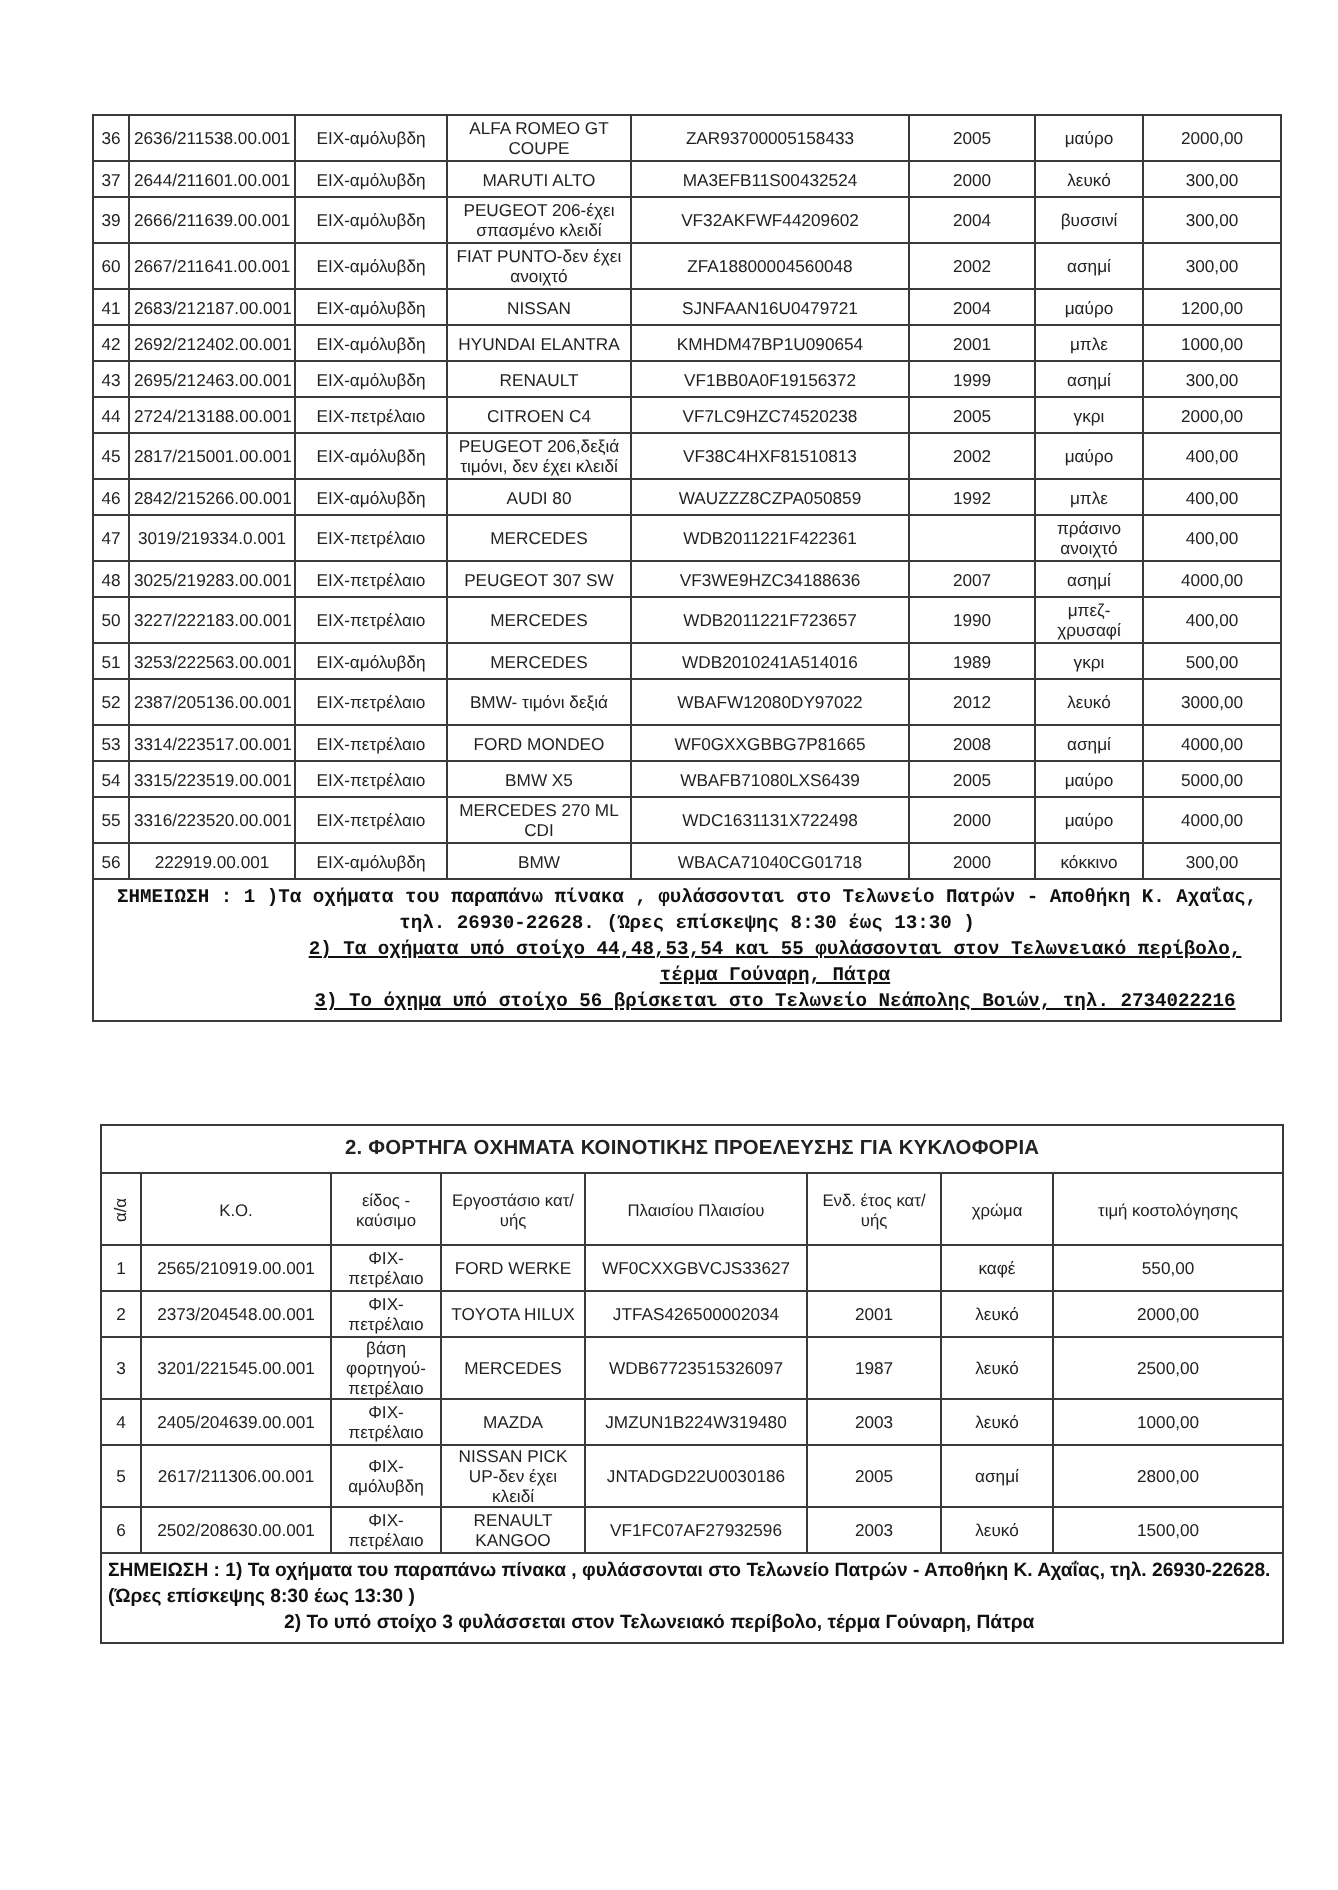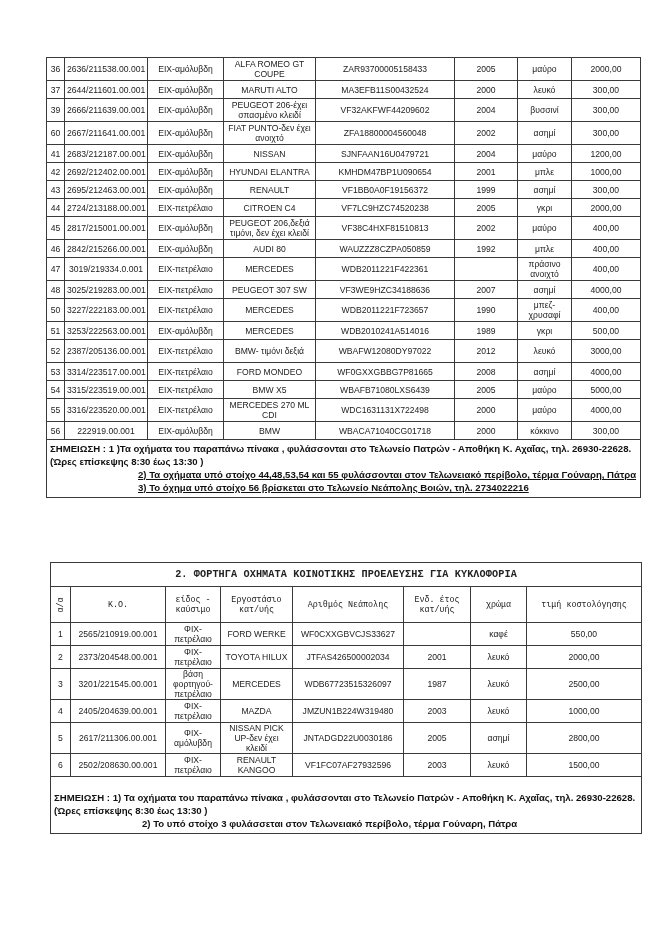--- a/index.html
+++ b/index.html
@@ -16,40 +16,40 @@
     text-align: center;
     vertical-align: middle;
     padding: 0 2px;
     font-weight: normal;
     color: #222;
   }
   #t1 { left: 46px; top: 57px; width: 594px; }
   #t1 td { height: 17px; }
   #t1 tr.tall td { height: 22px; }
   #t1 td.note {
-    text-align: left; font-weight: bold; font-size: 9.6px; line-height: 13px;
-    padding: 2px 3px 3px 3px; color: #111;
+    text-align: center; font-weight: bold; font-size: 9.6px; line-height: 13px;
+    padding: 2px 3px 3px 3px; color: #111; font-family: Liberation Mono, monospace;
   }
   .indent { display: block; padding-left: 88px; text-decoration: underline; }
   .indent-first { display: block; }
 
   #t2 { left: 50px; top: 562px; width: 591px; }
   #t2 td { height: 22px; }
   #t2 tr.r3 td { height: 30px; margin-top: 32px; }
   #t2 tr.r5 td { height: 30px; }
-  #t2 th { font-size: 8.4px; height: 35px; font-family: Liberation Mono, monospace; }
+  #t2 th { font-size: 8.4px; height: 35px; }
   #t2 th.title {
     font-weight: bold; font-size: 10.2px; height: 23px; letter-spacing: 0.1px;
   }
   #t2 th.rot span {
     display: inline-block; transform: rotate(-90deg); white-space: nowrap;
   }
   #t2 td.note {
     text-align: left; font-weight: bold; font-size: 9.6px; line-height: 13px;
-    padding: 14px 3px 3px 3px; color: #111;
+    padding: 2px 3px 3px 3px; color: #111;
   }
   .indent2 { display: block; padding-left: 88px; }
 </style>
 </head>
 <body>
 
 <table id="t1">
   <colgroup>
     <col style="width:18px">
       <col style="width:83px">
@@ -276,21 +276,21 @@
   </colgroup>
   <thead>
     <tr>
       <th class="title" colspan="8">2.    ΦΟΡΤΗΓΑ ΟΧΗΜΑΤΑ ΚΟΙΝΟΤΙΚΗΣ ΠΡΟΕΛΕΥΣΗΣ ΓΙΑ ΚΥΚΛΟΦΟΡΙΑ</th>
     </tr>
     <tr>
       <th class="rot"><span>α/α</span></th>
       <th>Κ.Ο.</th>
       <th>είδος - καύσιμο</th>
       <th>Εργοστάσιο κατ/υής</th>
-      <th>Αριθμός Νεάπολης</th>
+      <th>Πλαισίου Πλαισίου</th>
       <th>Ενδ. έτος κατ/υής</th>
       <th>χρώμα</th>
       <th>τιμή κοστολόγησης</th>
     </tr>
   </thead>
   <tbody id="t2-body">
       <tr>
         <td>1</td>
         <td>2565/210919.00.001</td>
         <td>ΦΙΧ-πετρέλαιο</td>

